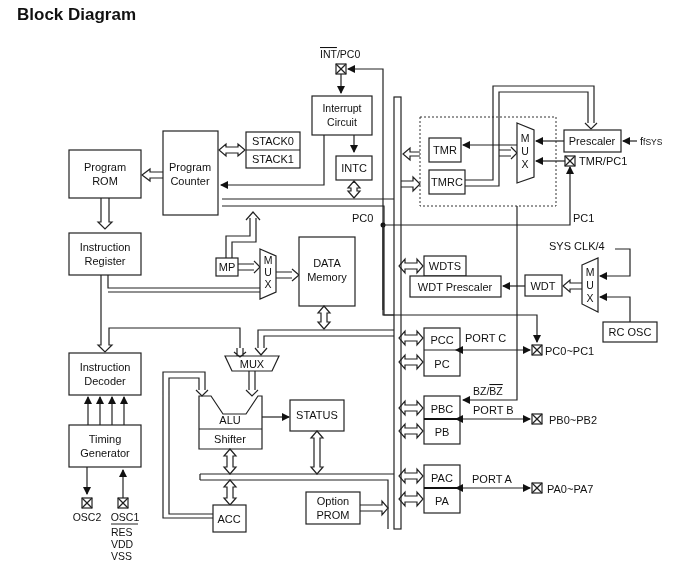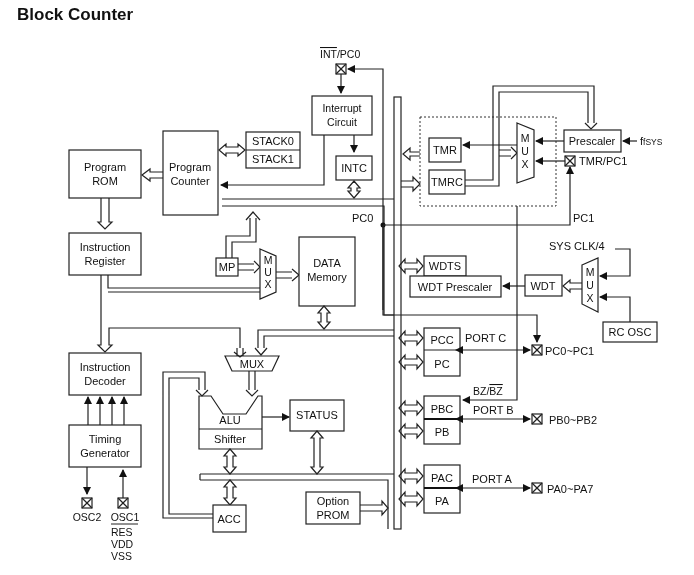--- a/index.html
+++ b/index.html
@@ -10,21 +10,21 @@
   .blk { fill:#fff; stroke:#222; stroke-width:1.2; }
   .ln { fill:none; stroke:#222; stroke-width:1.2; }
   .bus { fill:#fff; stroke:#222; stroke-width:1.2; }
   .dash { fill:none; stroke:#333; stroke-width:1; stroke-dasharray:2,2; }
   .lbl { font-size:11px; }
   .sm { font-size:10.5px; }
 </style>
 </head>
 <body>
 
-<div class="title">Block Counter</div>
+<div class="title">Block Diagram</div>
 
 <svg width="694" height="575" viewBox="0 0 694 575">
   <defs>
     <marker id="ah" markerWidth="8" markerHeight="8" refX="7" refY="4" orient="auto" markerUnits="userSpaceOnUse">
       <path d="M0,0 L8,4 L0,8 Z" fill="#111"></path>
     </marker>
     <marker id="ahs" markerWidth="8" markerHeight="8" refX="1" refY="4" orient="auto-start-reverse" markerUnits="userSpaceOnUse">
       <path d="M0,0 L8,4 L0,8 Z" fill="#111"></path>
     </marker>
   </defs>

